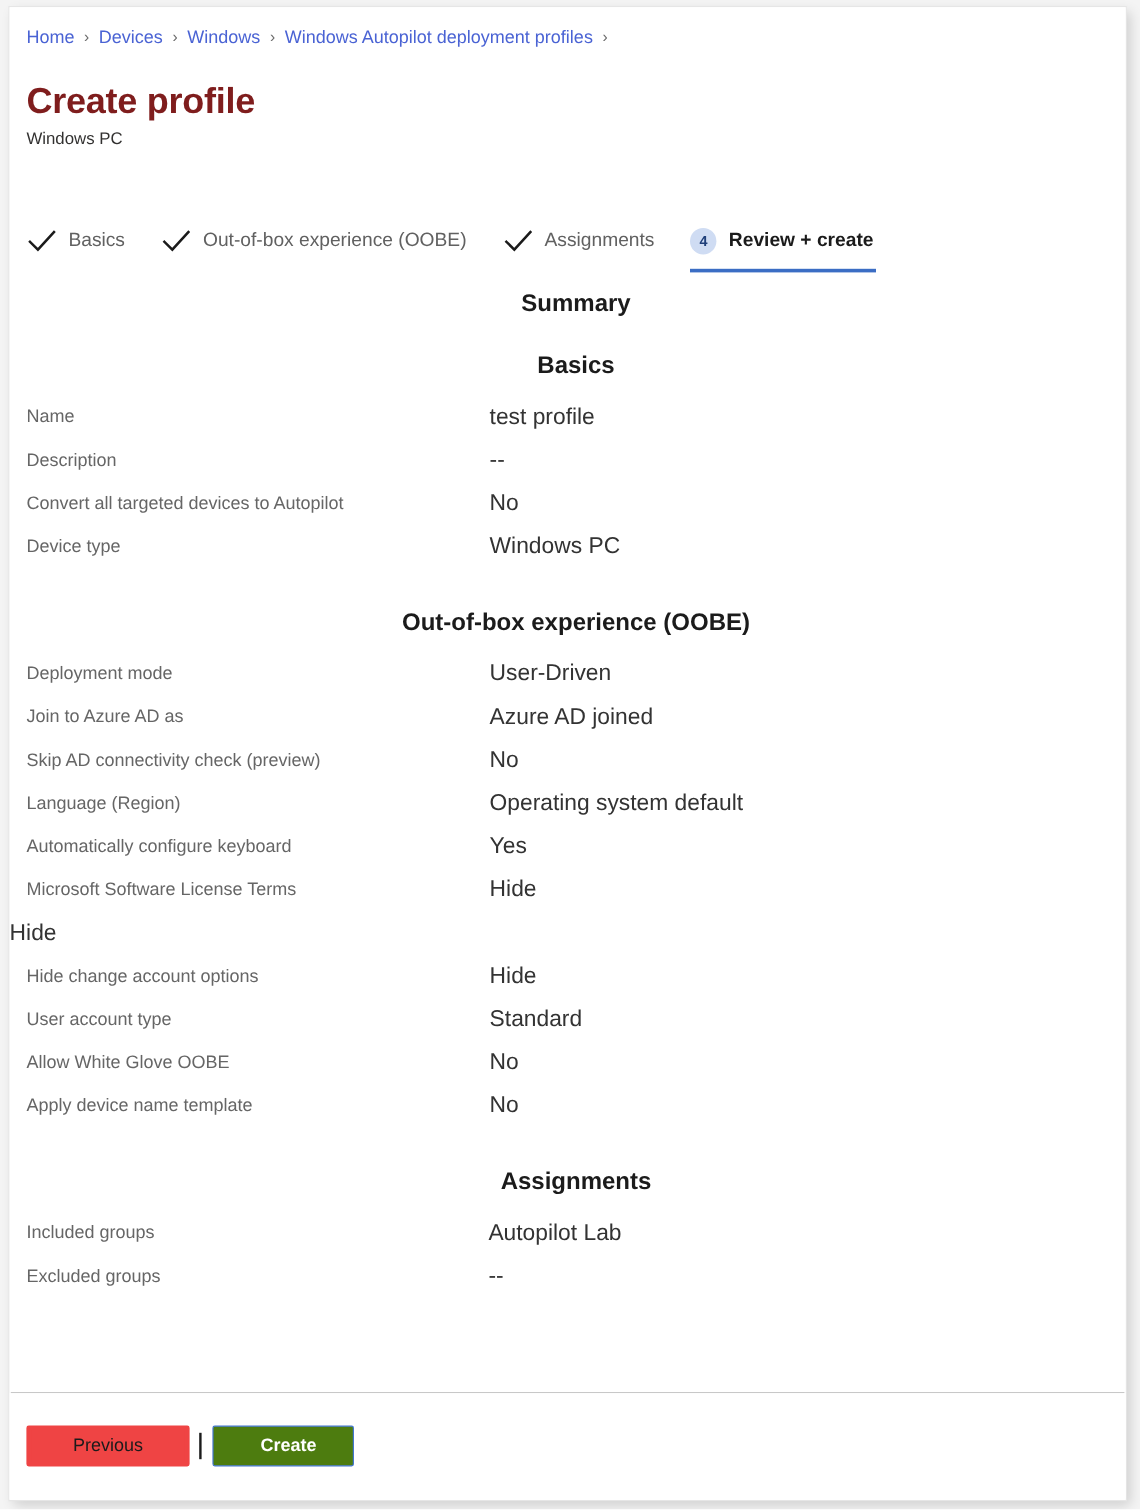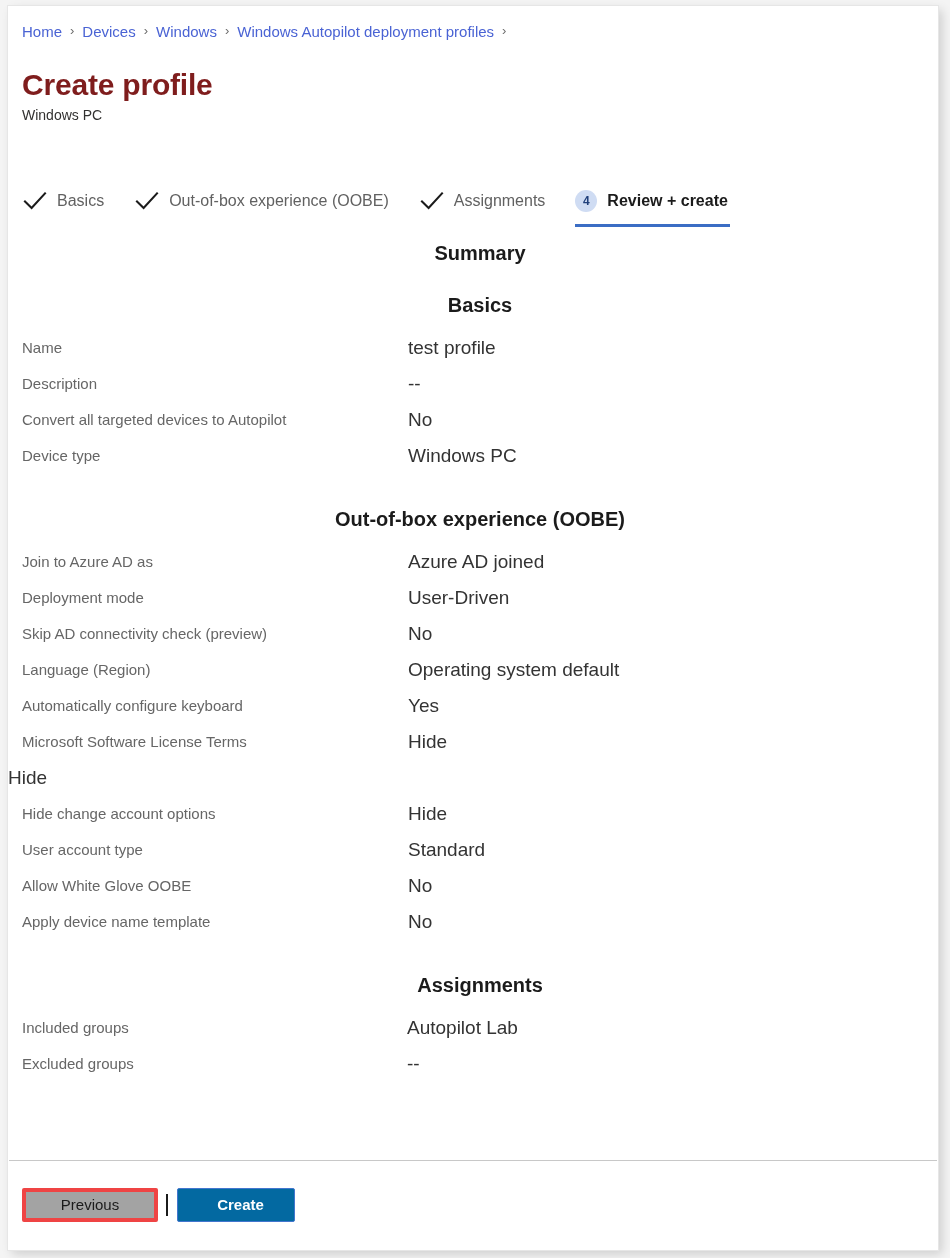--- a/index.html
+++ b/index.html
@@ -190,27 +190,27 @@
     cursor: pointer;
     border-radius: 2px;
     height: 34px;
     display: inline-flex;
     align-items: center;
     justify-content: center;
     padding: 0 16px;
   }
   .btn-secondary {
     min-width: 136px;
-    background: #a3a3a3;
+    background: #ef4444;
     border: 4px solid #ef4444;
     color: #1b1b1b;
   }
   .btn-primary {
     min-width: 118px;
-    background: #0369a1;
+    background: #4d7c0f;
     border: 1px solid #4276ce;
     color: #ffffff;
     font-weight: 600;
     padding-left: 25px;
   }
   .btn-caret {
     width: 2px;
     height: 22px;
     background: #1b1b1b;
     margin: 0 9px 0 8px;
@@ -283,26 +283,26 @@
             </div>
             <div class="row">
               <span class="row-label">Device type</span>
               <span class="row-value">Windows PC</span>
             </div>
           </div>
           <div class="group-gap"></div>
           <div class="section-heading">Out-of-box experience (OOBE)</div>
           <div class="rows">
             <div class="row">
+              <span class="row-label">Deployment mode</span>
+              <span class="row-value">User-Driven</span>
+            </div>
+            <div class="row">
               <span class="row-label">Join to Azure AD as</span>
               <span class="row-value">Azure AD joined</span>
-            </div>
-            <div class="row">
-              <span class="row-label">Deployment mode</span>
-              <span class="row-value">User-Driven</span>
             </div>
             <div class="row">
               <span class="row-label">Skip AD connectivity check (preview)</span>
               <span class="row-value">No</span>
             </div>
             <div class="row">
               <span class="row-label">Language (Region)</span>
               <span class="row-value">Operating system default</span>
             </div>
             <div class="row">

